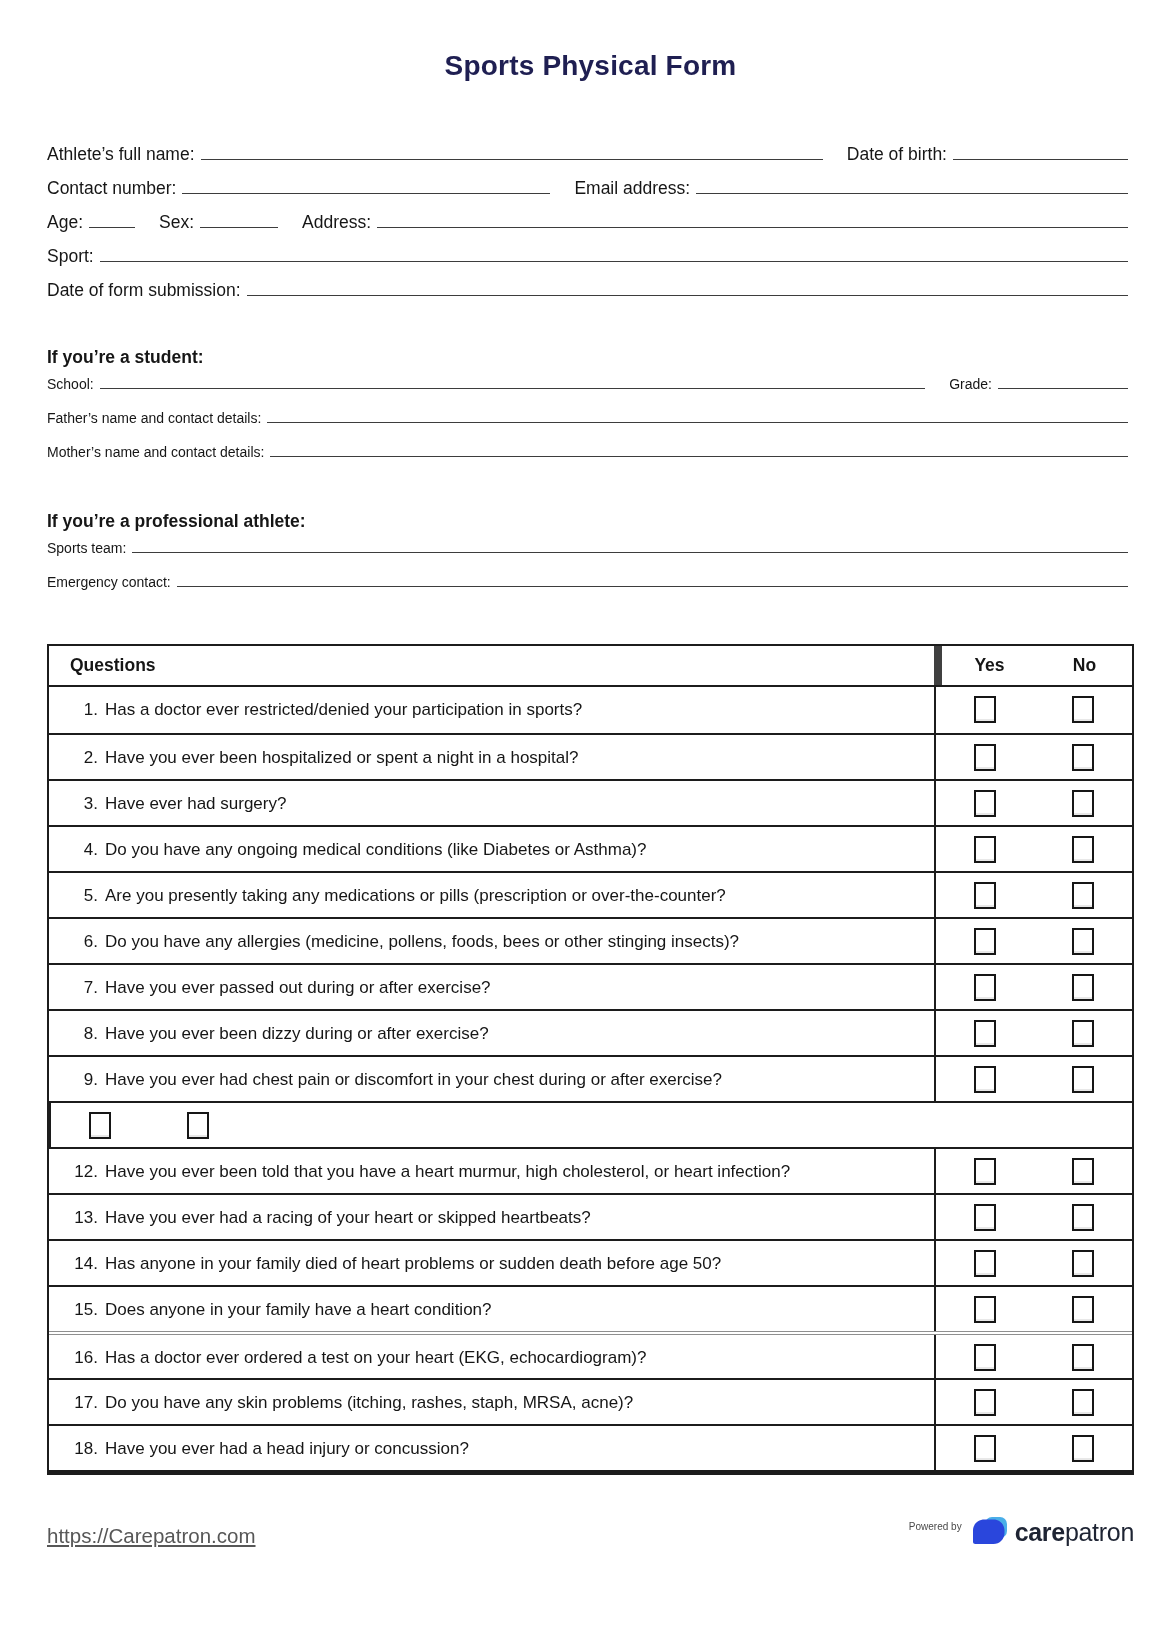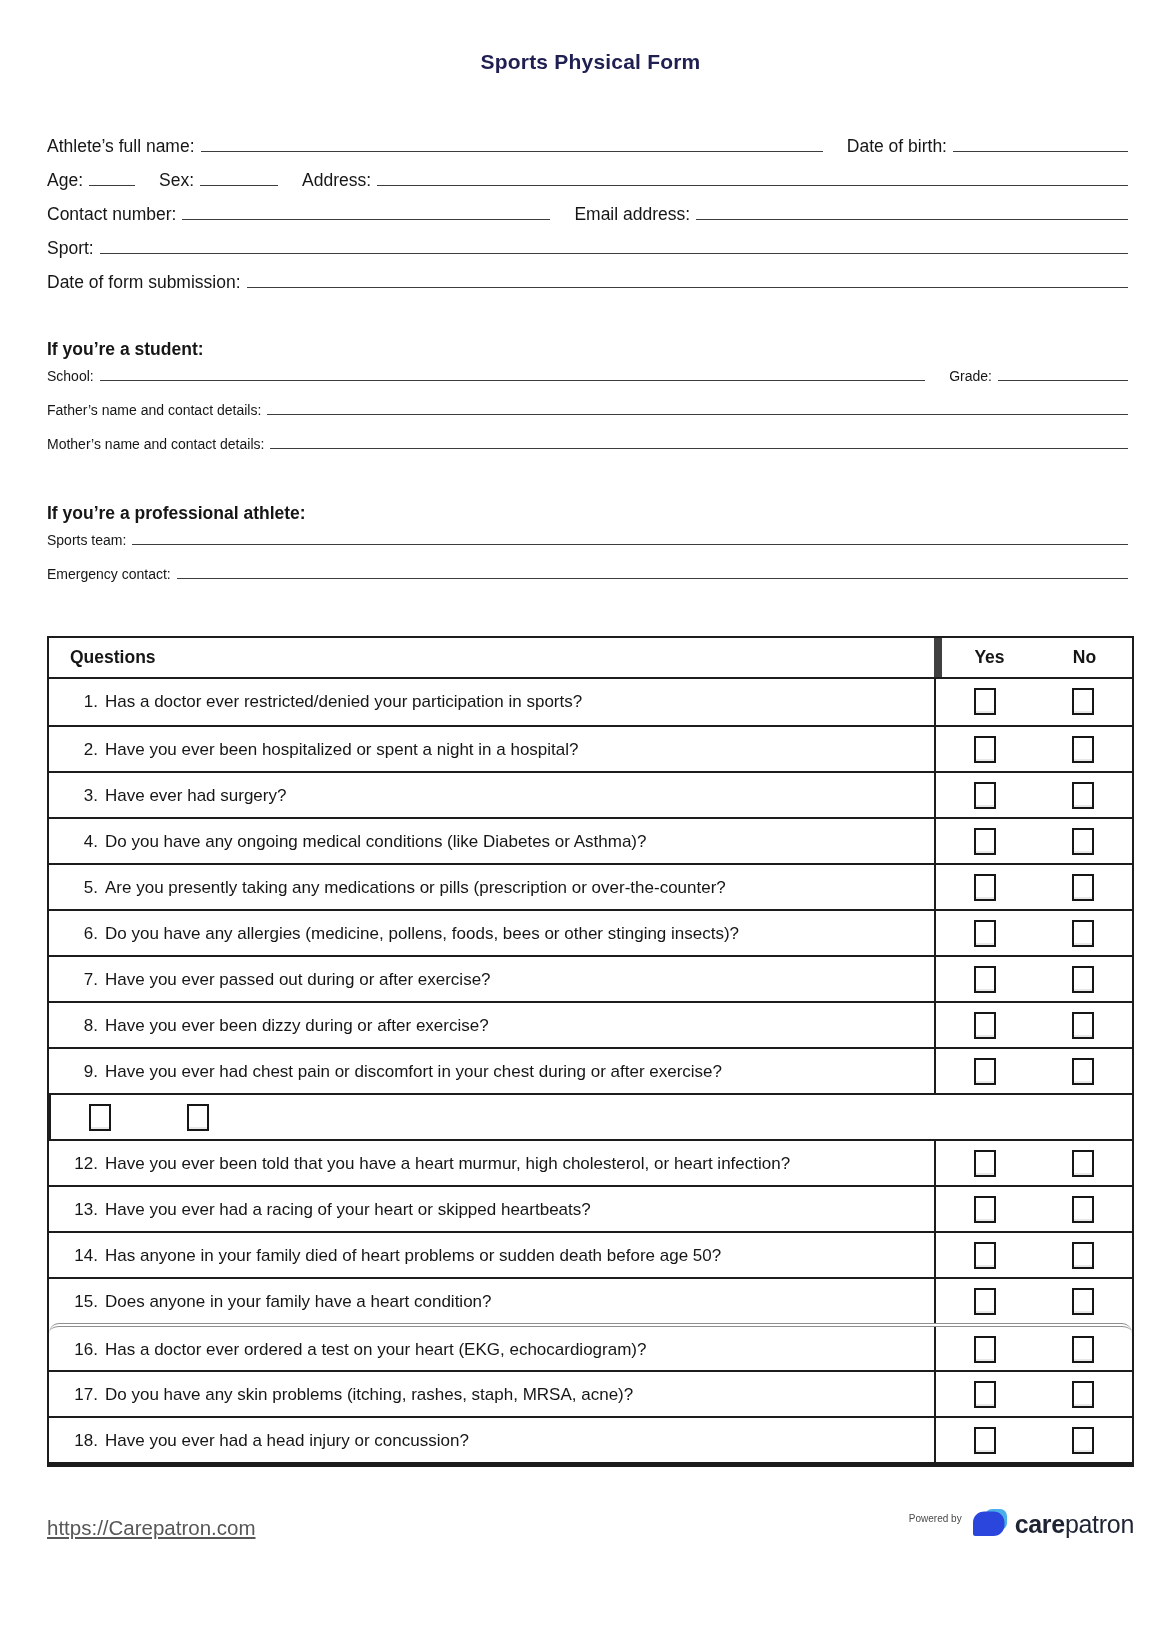--- a/index.html
+++ b/index.html
@@ -8,21 +8,21 @@
   .page {
     position: relative;
     width: 1176px;
     min-height: 1630px;
     margin: 0 auto;
     background: #ffffff;
     padding: 50px 42px 40px 47px;
   }
   h1.title {
     text-align: center;
-    font-size: 21px;
+    font-size: 28px;
     font-weight: bold;
     color: #1f1f52;
     letter-spacing: 0.2px;
   }
   .fields { margin-top: 60px; font-size: 17.5px; }
   .frow { display: flex; align-items: baseline; height: 34px; }
   .lbl { white-space: nowrap; }
   .lbl.gap { margin-left: 18px; }
   .line {
     display: inline-block;
@@ -51,21 +51,21 @@
     height: 41px;
     border-bottom: 2px solid #1c1c1c;
     font-weight: bold;
     font-size: 17.5px;
   }
   .thead .qcol { flex: 1 1 auto; display: flex; align-items: center; padding-left: 21px; }
   .thead .checks-head { width: 198px; border-left: 8px solid #404040; display: flex; align-items: center; }
   .thead .ycol, .thead .ncol { width: 99px; text-align: center; }
   .qrow { display: flex; min-height: 46px; }
   .qrow + .qrow { border-top: 2px solid #1c1c1c; }
-  .qrow.page-break { border-top: 4px double #8f8f8f; border-radius: 10px; }
+  .qrow.page-break { border-top: 4px double #8f8f8f; }
   .qcell { flex: 1 1 auto; display: flex; align-items: flex-start; padding: 12px 10px 9px 21px; font-size: 17px; line-height: 22px; }
   .qnum { width: 28px; text-align: right; margin-right: 7px; flex: 0 0 auto; }
   .qtext { flex: 1 1 auto; max-width: 715px; }
   .checks { width: 198px; border-left: 2px solid #1c1c1c; display: flex; align-items: flex-start; flex: 0 0 auto; }
   .ccell { width: 99px; display: flex; justify-content: center; padding-top: 9px; }
   .checkbox {
     width: 22px;
     height: 27px;
     border: 2.5px solid #161616;
     background: #ffffff;
@@ -89,31 +89,31 @@
   <h1 class="title">Sports Physical Form</h1>
 
   <div class="fields">
     <div class="frow">
       <span class="lbl">Athlete’s full name:</span>
       <span class="line grow"></span>
       <span class="lbl gap">Date of birth:</span>
       <span class="line w175"></span>
     </div>
     <div class="frow">
+      <span class="lbl">Contact number:</span>
+      <span class="line w368"></span>
+      <span class="lbl gap">Email address:</span>
+      <span class="line grow"></span>
+    </div>
+    <div class="frow">
       <span class="lbl">Age:</span>
       <span class="line w46"></span>
       <span class="lbl gap">Sex:</span>
       <span class="line w78"></span>
       <span class="lbl gap">Address:</span>
-      <span class="line grow"></span>
-    </div>
-    <div class="frow">
-      <span class="lbl">Contact number:</span>
-      <span class="line w368"></span>
-      <span class="lbl gap">Email address:</span>
       <span class="line grow"></span>
     </div>
     <div class="frow">
       <span class="lbl">Sport:</span>
       <span class="line grow"></span>
     </div>
     <div class="frow">
       <span class="lbl">Date of form submission:</span>
       <span class="line grow"></span>
     </div>

